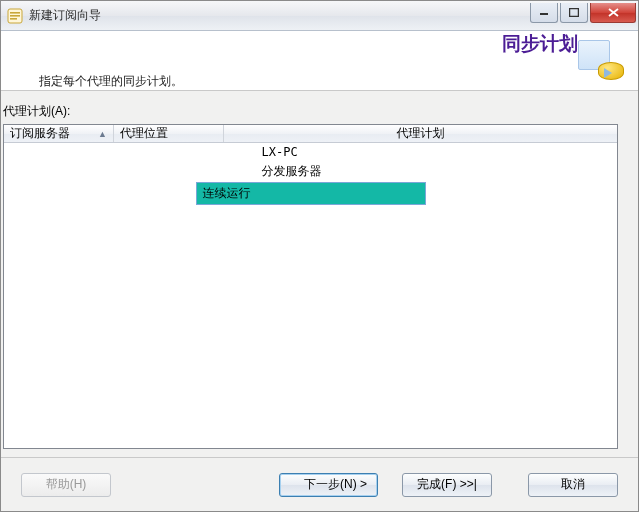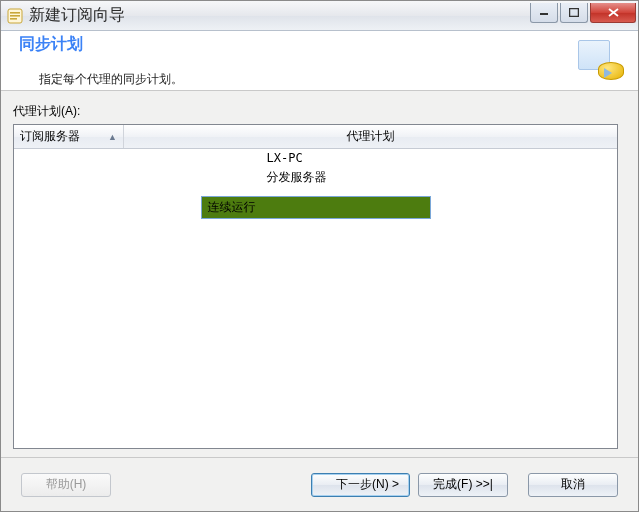--- a/index.html
+++ b/index.html
@@ -30,21 +30,21 @@
     padding: 0 2px 0 6px;
   }
   .title-icon {
     width: 16px; height: 16px;
     margin-right: 6px;
     display: inline-block;
   }
   .title-text {
     flex: 1;
     color: #2b2b2b;
-    font-size: 16px;
+    font-size: 12px;
   }
   .win-controls {
     display: flex;
     gap: 2px;
     height: 20px;
     margin-top: -6px;
   }
   .win-btn {
     width: 28px;
     height: 20px;
@@ -69,23 +69,24 @@
     height: 60px;
     background: #ffffff;
     border-bottom: 1px solid #c9c9c9;
     display: flex;
     align-items: center;
     padding: 6px 14px 6px 18px;
     position: relative;
   }
   .header-text { flex: 1; }
   .header-title {
-    font-size: 16px;
+    font-size: 19px;
     font-weight: bold;
-    color: #3b82f6;
+    color: #4c1d95;
+    text-align: right;
   }
   .header-desc {
     color: #222;
     margin-top: 16px;
     padding-left: 20px;
   }
   .header-graphic {
     width: 46px; height: 42px;
     position: relative;
   }
@@ -110,40 +111,40 @@
     bottom: 4px; left: 26px;
     width: 0; height: 0;
     border-top: 5px solid transparent;
     border-bottom: 5px solid transparent;
     border-left: 8px solid #8fb8df;
   }
 
   
   .content {
     flex: 1;
-    padding: 12px 20px 8px 12px;
+    padding: 12px 20px 8px 2px;
     background: #f1f1f0;
     display: flex;
     flex-direction: column;
   }
   .plan-label {
     color: #000;
     margin-bottom: 4px;
   }
   .grid {
     flex: 1;
     background: #ffffff;
     border: 1px solid #828790;
     overflow: hidden;
     display: flex;
     flex-direction: column;
   }
   .grid-header {
     display: flex;
-    height: 24px;
+    height: 18px;
     background: linear-gradient(to bottom, #ffffff, #f0f2f6 50%, #e8ecf2 51%, #eef1f6);
     border-bottom: 1px solid #c6cbd4;
   }
   .gh-cell {
     border-right: 1px solid #d0d4db;
     display: flex;
     align-items: center;
     padding: 0 6px;
     color: #000;
   }
@@ -163,35 +164,35 @@
     align-items: center;
     flex-direction: column;
   }
   .cell {
     padding: 2px 6px;
     display: flex;
     align-items: center;
     font-family: "SimSun", monospace;
   }
   .cell.sel {
-    background: #4d7c0f;
+    background: #14b8a6;
     border: 1px solid #7aa7d8;
-    margin: 8px;
+    margin: 0;
     font-family: Liberation Mono, monospace;
   }
 
   
   .footer {
     height: 54px;
     border-top: 1px solid #c9c9c9;
     background: #f1f1f0;
     display: flex;
     align-items: center;
     padding: 0 20px;
-    gap: 8px;
+    gap: 24px;
   }
   .spacer { flex: 1; }
   .btn {
     min-width: 90px;
     height: 24px;
     border: 1px solid #8b98a8;
     border-radius: 3px;
     background: linear-gradient(to bottom, #fdfefe, #e9edf3 50%, #dde3ec 51%, #eef2f7);
     display: inline-flex;
     align-items: center;
@@ -262,20 +263,23 @@
 
   <div class="content">
     <div class="plan-label">代理计划(A):</div>
 
     <div class="grid">
       <div class="grid-header">
         <div class="gh-cell" style="width:110px;">
           <span>订阅服务器</span>
           <span class="gh-sort">▲</span>
         </div>
+        <div class="gh-cell" style="width:110px;">
+          <span>代理位置</span>
+        </div>
         <div class="gh-cell">
           <span>代理计划</span>
         </div>
       </div>
       <div class="grid-body">
         <div class="row">
           <div class="cell" style="width:110px;">LX-PC</div>
           <div class="cell" style="width:110px;">分发服务器</div>
           <div class="cell sel" style="width:230px;">连续运行</div>
         </div>

